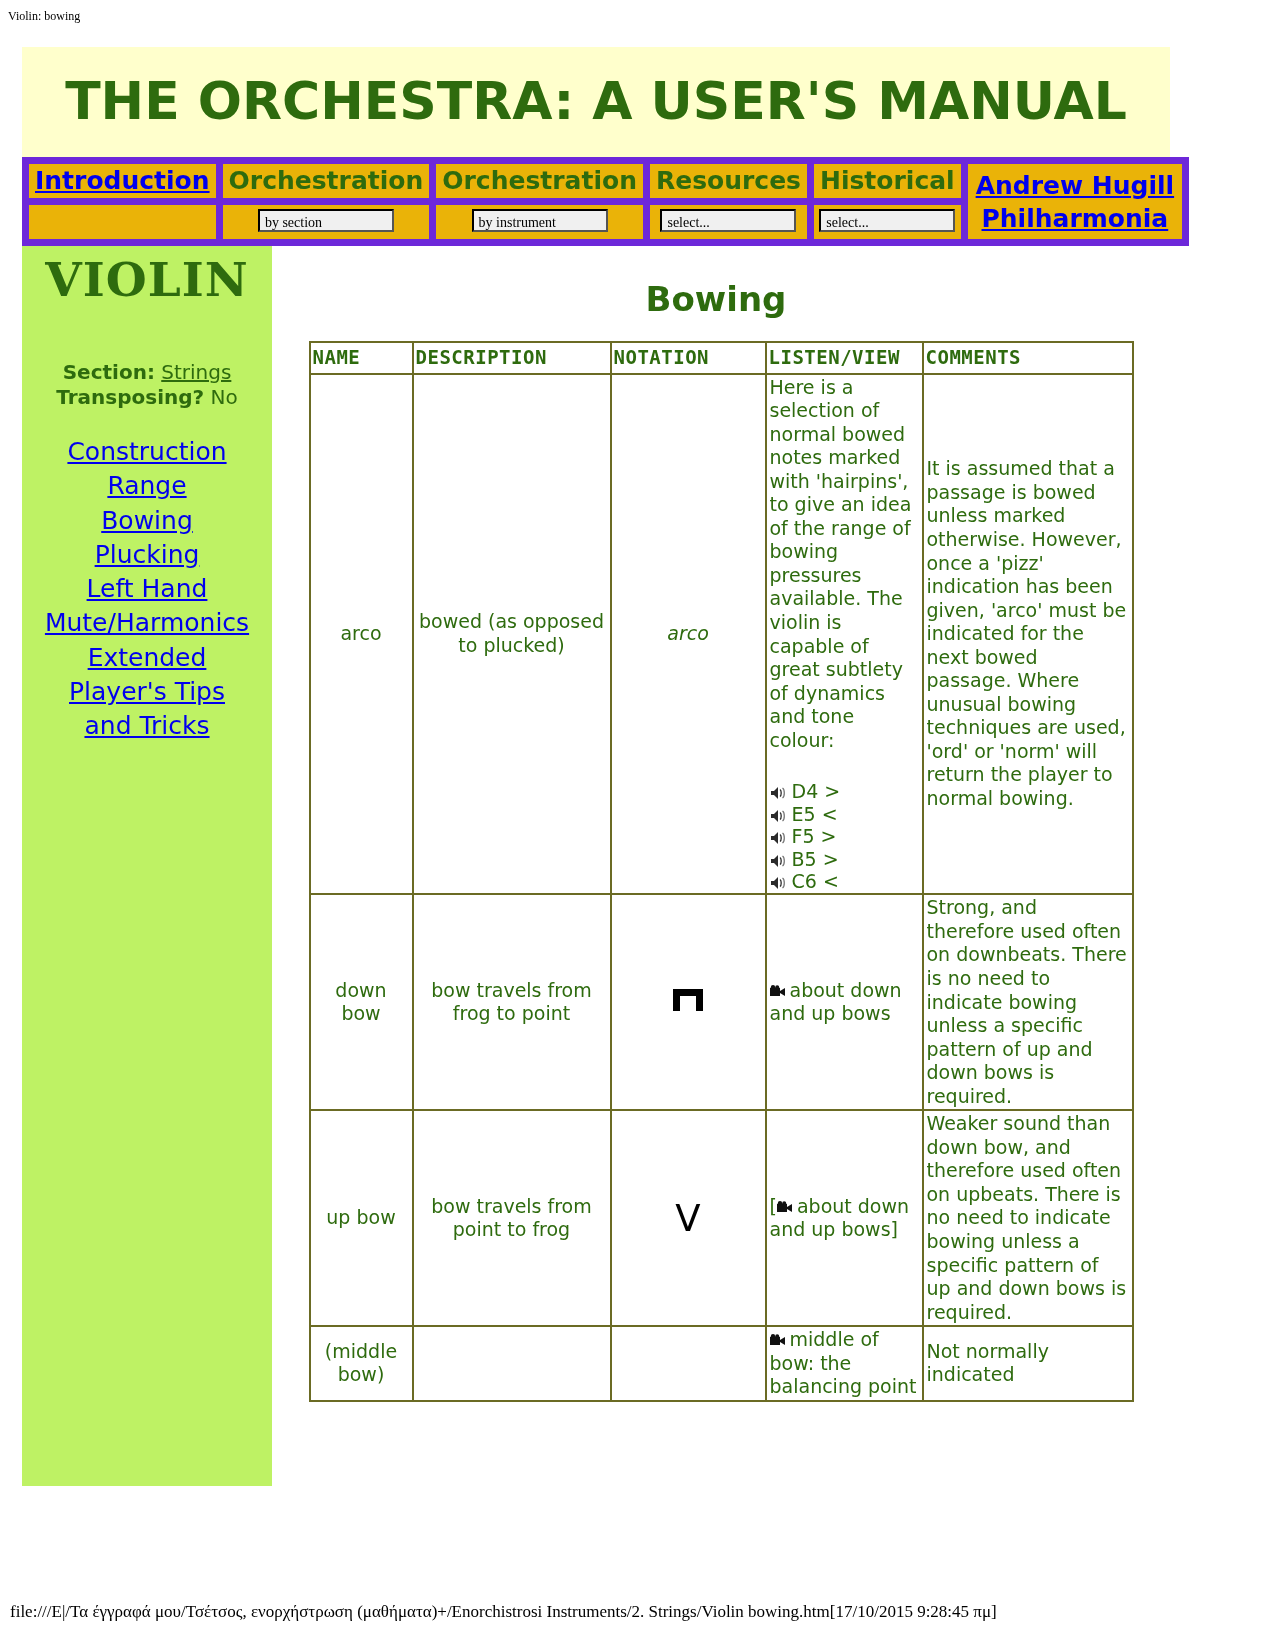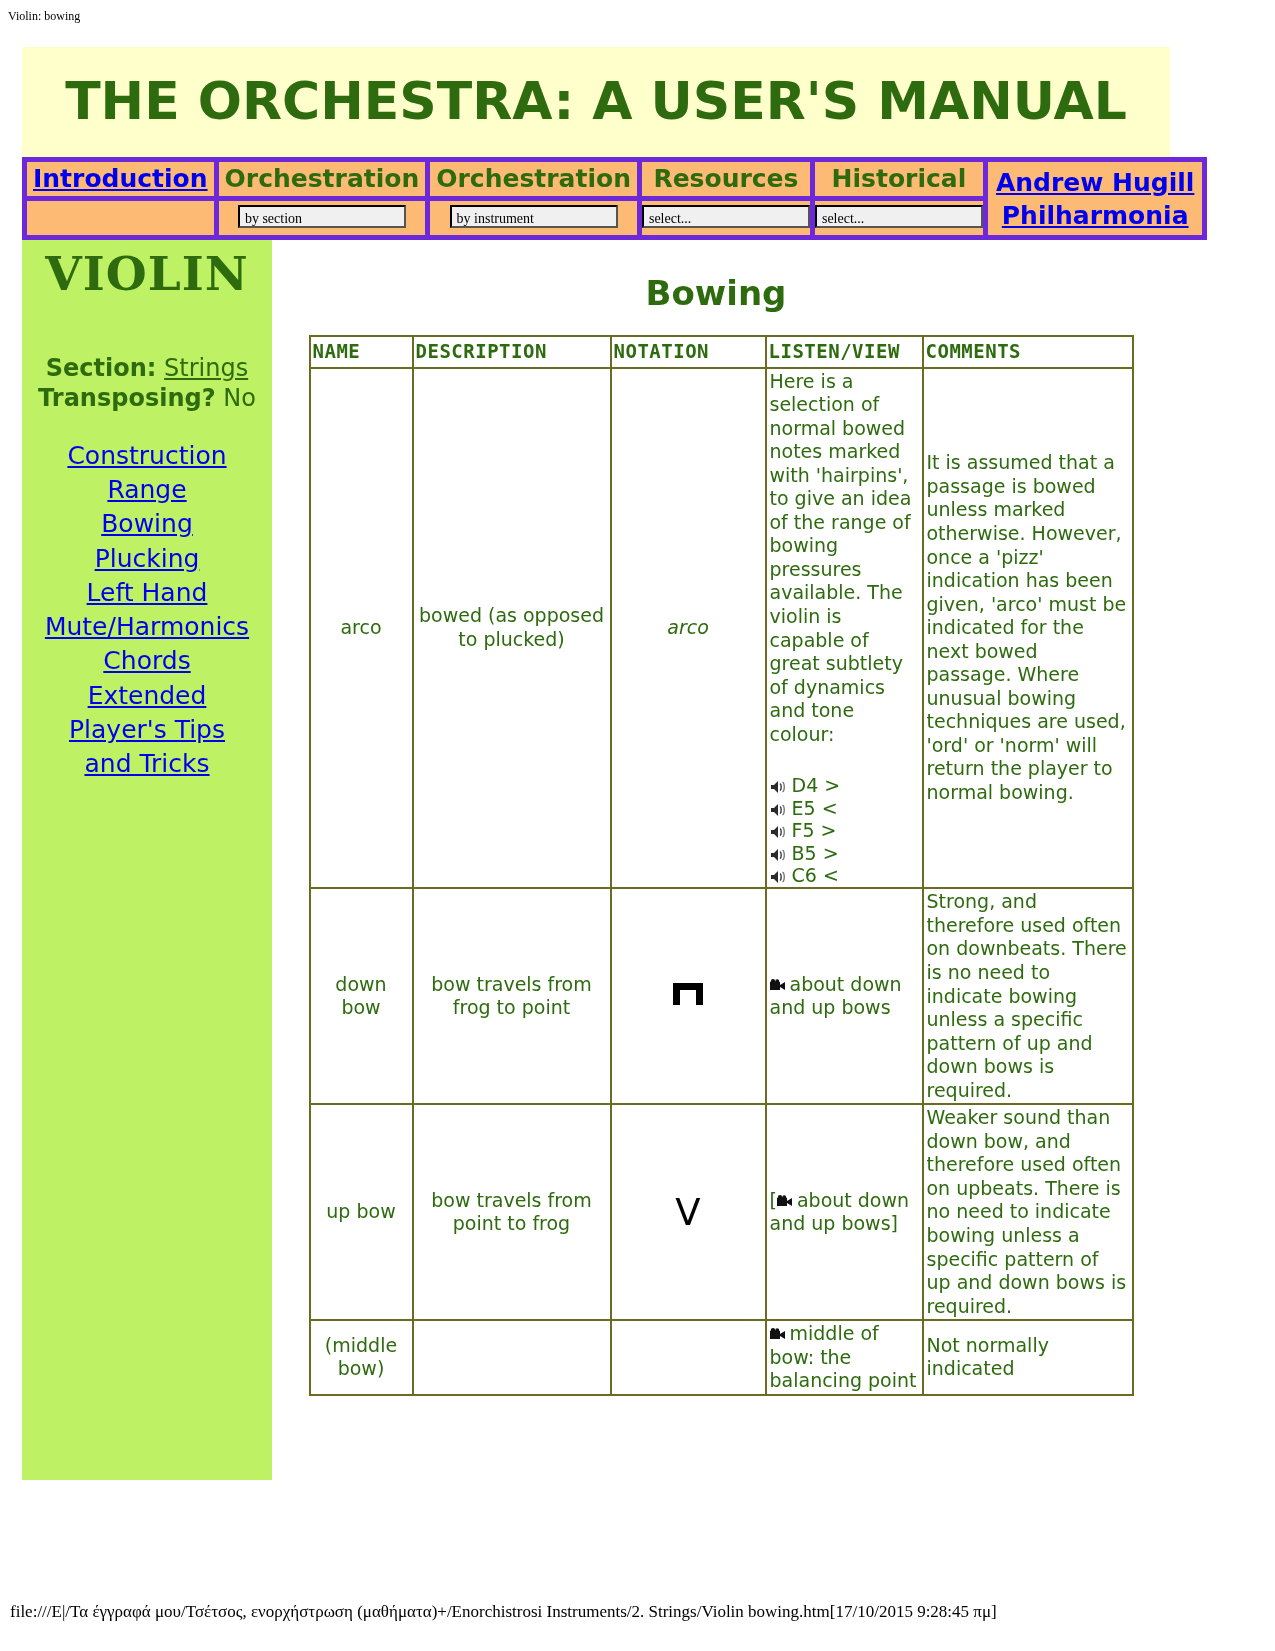--- a/index.html
+++ b/index.html
@@ -46,43 +46,43 @@
 
   
   table.navtable {
     border-collapse: collapse;
     margin: 0 auto;
     width: 1108px;
     border: 3px solid #8a8a70;
     background: #ffffcc;
   }
   table.navtable td {
-    border: 5px solid #6d28d9;
+    border: 7px solid #6d28d9;
     text-align: center;
     padding: 0;
-    background: #fdba74;
+    background: #eab308;
     vertical-align: middle;
     margin-left: 12px;
   }
   .nav-label {
     font-family: "DejaVu Sans", sans-serif;
     font-size: 25px;
     font-weight: bold;
     color: #2e6b0e;
     padding: 2px 6px 3px 6px;
     white-space: nowrap;
   }
   .nav-label.link {
     color: #0000ee;
     text-decoration: underline;
   }
   .nav-row2 td { height: 34px; }
   .fakeselect {
     display: inline-block;
-    width: 168px;
+    width: 136px;
     height: 23px;
     line-height: 23px;
     background: #f0f0f0;
     border-top: 2px solid #000;
     border-left: 2px solid #000;
     border-right: 2px solid #555;
     border-bottom: 2px solid #555;
     font-family: "Liberation Serif", serif;
     font-size: 14px;
     color: #000;
@@ -121,21 +121,21 @@
     font-size: 47px;
     font-weight: bold;
     color: #2e6b0e;
     letter-spacing: 1px;
     line-height: 1.05;
     margin: 3px 0 0 0;
   }
   .meta-block {
     margin-top: 56px;
     font-family: "DejaVu Sans", sans-serif;
-    font-size: 24px;
+    font-size: 20px;
     color: #2e6b0e;
     line-height: 1.22;
   }
   .meta-block b { font-weight: bold; }
   .meta-block a {
     color: #2e6b0e;
     text-decoration: underline;
     font-weight: normal;
   }
   .side-links {
@@ -324,21 +324,20 @@
         </div>
       </div>
 
       <div class="side-links">
         <a href="#">Construction</a>
         <a href="#">Range</a>
         <a href="#">Bowing</a>
         <a href="#">Plucking</a>
         <a href="#">Left Hand</a>
         <a href="#">Mute/Harmonics</a>
-        <a href="#">Chords</a>
         <a href="#">Extended</a>
         <a href="#">Player's Tips</a>
         <a href="#">and Tricks</a>
         <div class="gap"></div>
       </div>
     </div>
 
     <div class="main">
       <div class="section-title">Bowing</div>
 

